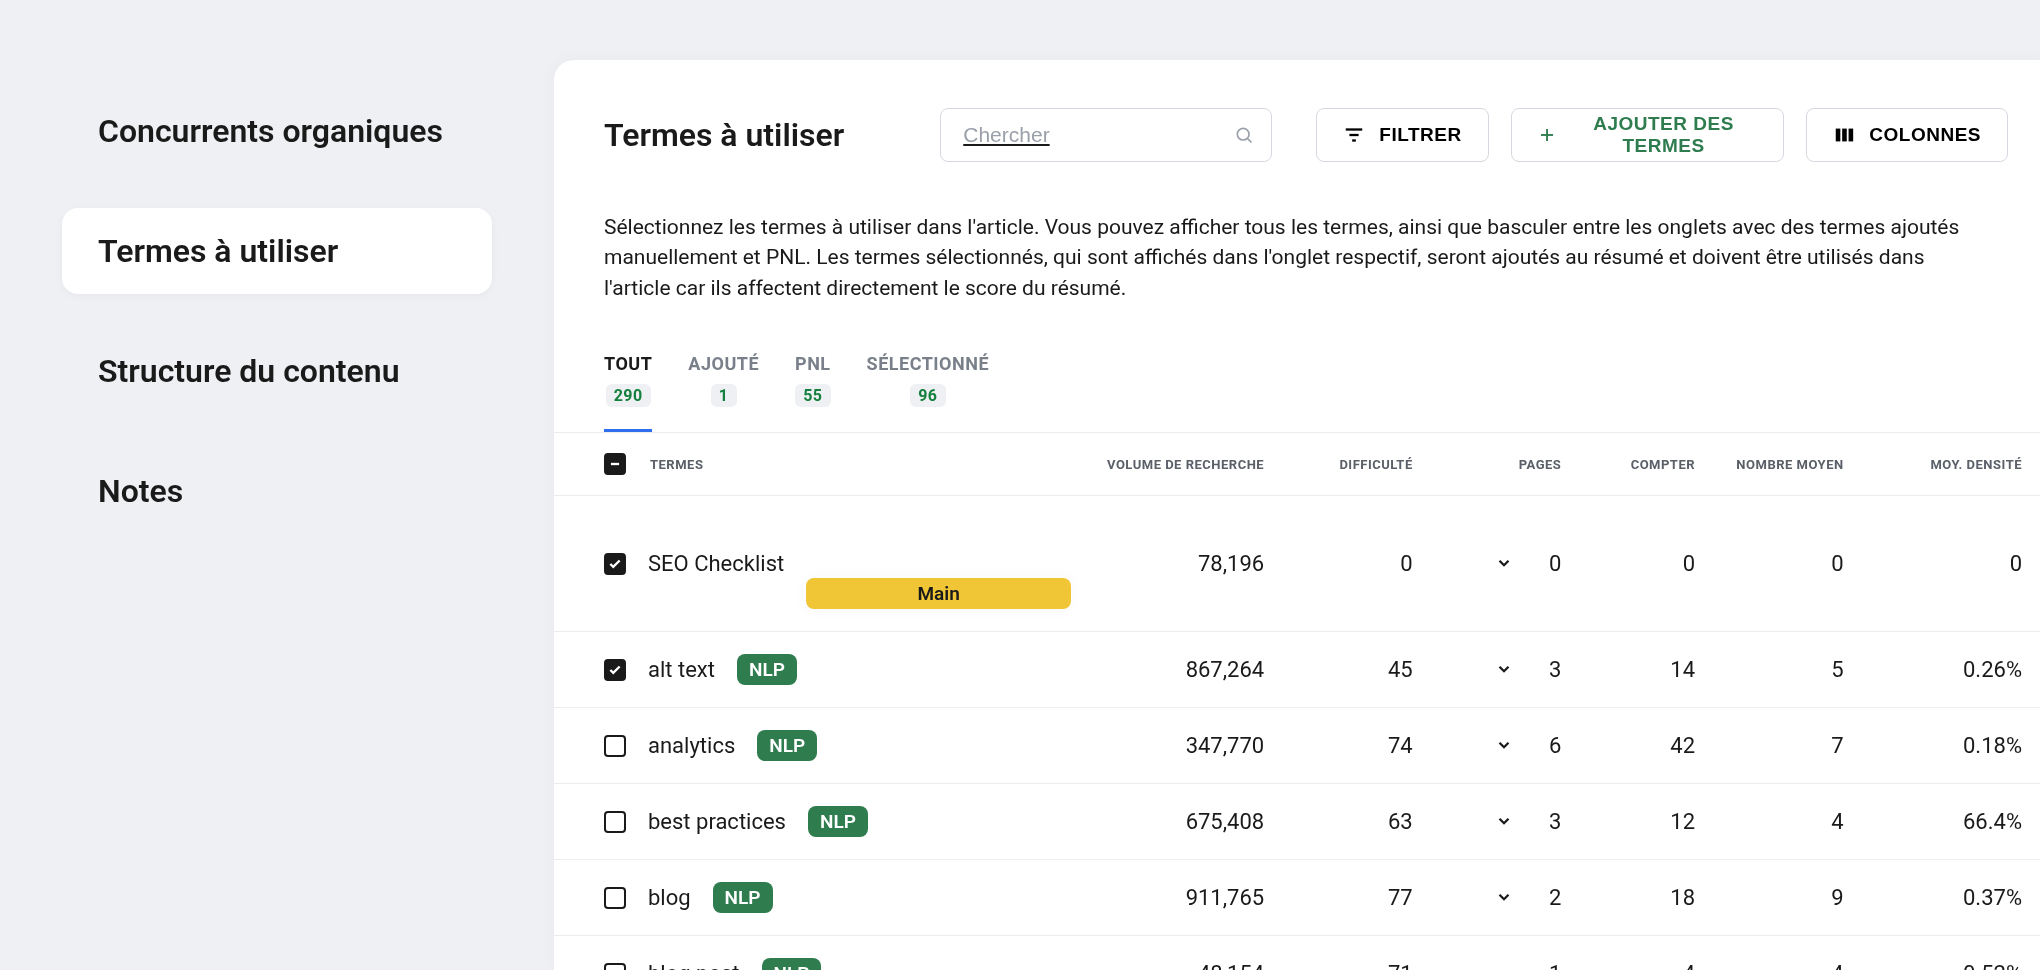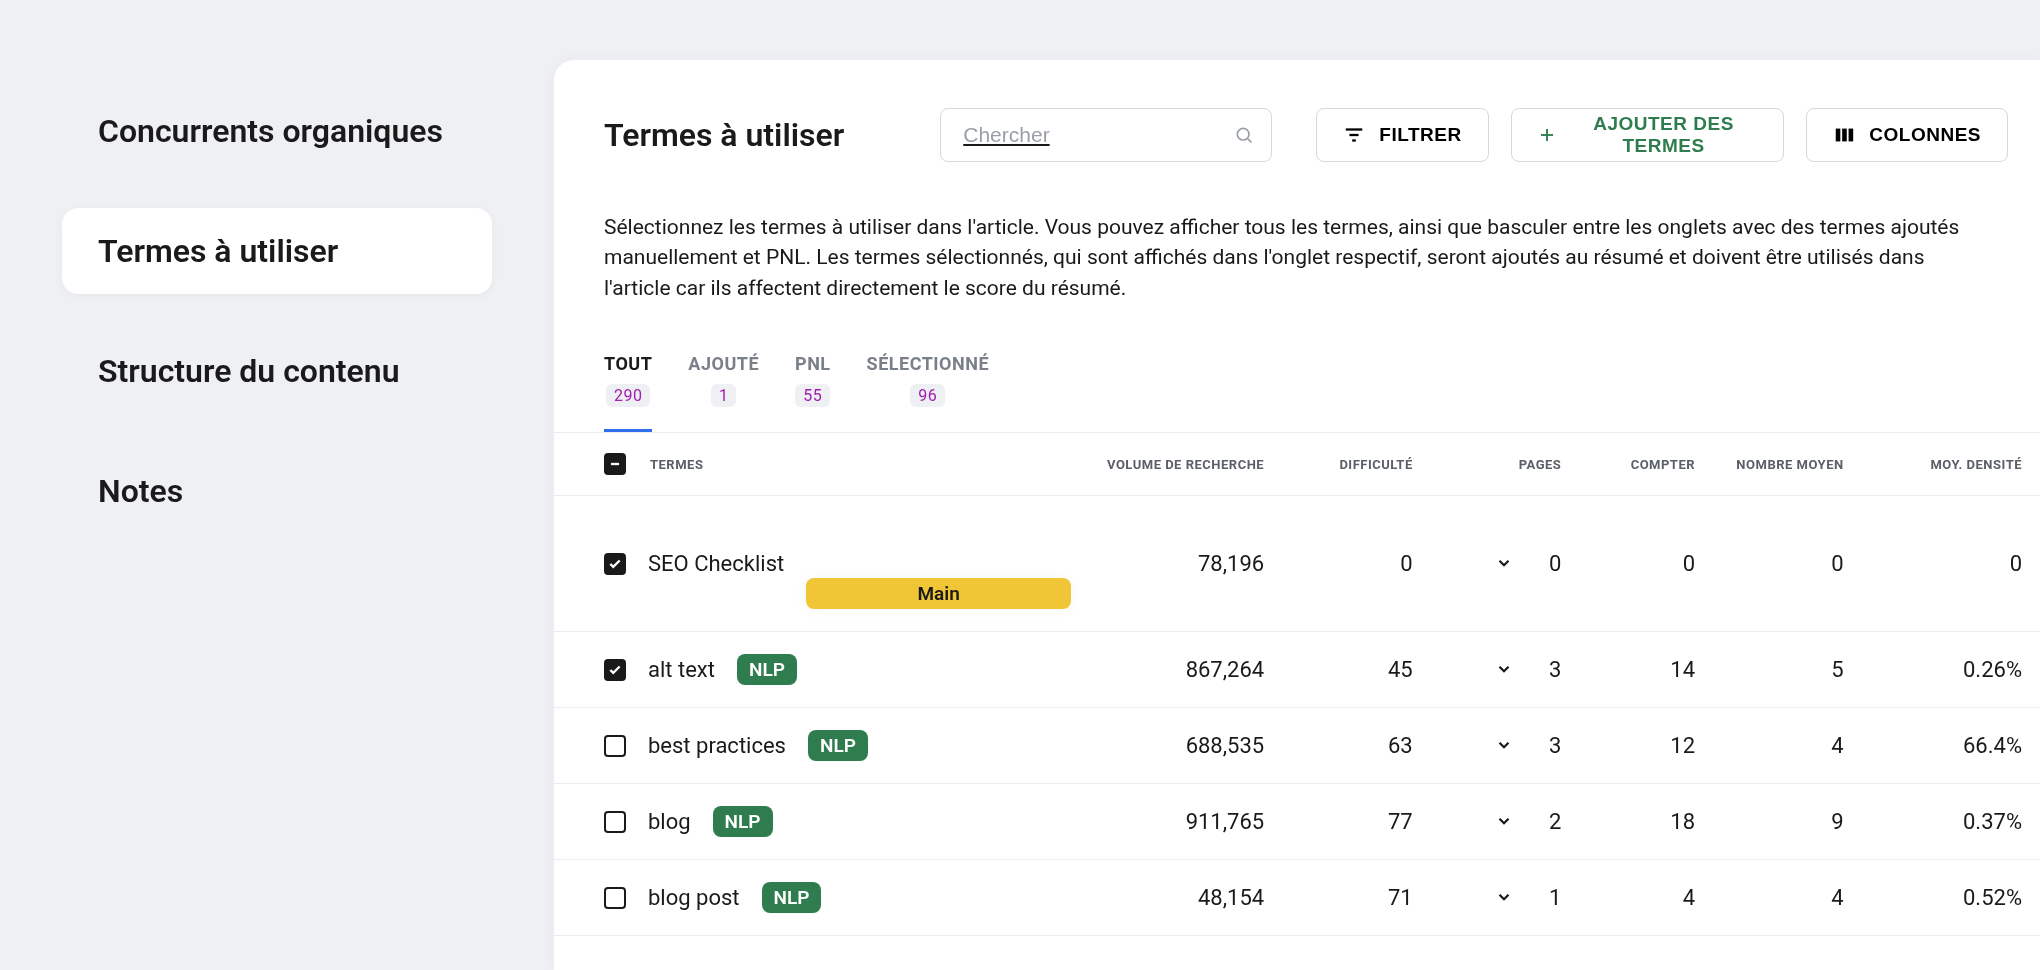--- a/index.html
+++ b/index.html
@@ -123,25 +123,25 @@
     letter-spacing: 0.5px;
     color: #7a808a;
     flex-direction: column;
   }
   .tab.active {
     color: #1a1a1a;
     border-bottom-color: #2f6fed;
   }
   .tab-count {
     background: #eef0f3;
-    color: #a21caf;
+    color: #15803d;
     border-radius: 6px;
     padding: 2px 8px;
     font-size: 16px;
-    font-weight: 400;
+    font-weight: 700;
   }
   .table {
     width: 100%;
     border-collapse: collapse;
   }
   .table th {
     text-align: right;
     font-size: 13px;
     font-weight: 700;
     letter-spacing: 0.5px;
@@ -347,25 +347,45 @@
                 <span>3</span>
               </span></td>
             <td>14</td>
             <td>5</td>
             <td>0.26%</td>
           </tr>
           <tr>
             <td>
               <div class="cell-term">
                 <span class="checkbox"></span>
+                <span>analytics</span>
+                <span class="badge nlp">NLP</span>
+              </div>
+            </td>
+            <td>347,770</td>
+            <td>74</td>
+            <td><span class="pages-cell">
+                <svg class="chevron-down" viewBox="0 0 24 24" fill="none" stroke="currentColor" stroke-width="3">
+                  <polyline points="6 9 12 15 18 9"></polyline>
+                </svg>
+                <span>6</span>
+              </span></td>
+            <td>42</td>
+            <td>7</td>
+            <td>0.18%</td>
+          </tr>
+          <tr>
+            <td>
+              <div class="cell-term">
+                <span class="checkbox"></span>
                 <span>best practices</span>
                 <span class="badge nlp">NLP</span>
               </div>
             </td>
-            <td>688,535</td>
+            <td>675,408</td>
             <td>63</td>
             <td><span class="pages-cell">
                 <svg class="chevron-down" viewBox="0 0 24 24" fill="none" stroke="currentColor" stroke-width="3">
                   <polyline points="6 9 12 15 18 9"></polyline>
                 </svg>
                 <span>3</span>
               </span></td>
             <td>12</td>
             <td>4</td>
             <td>66.4%</td>

